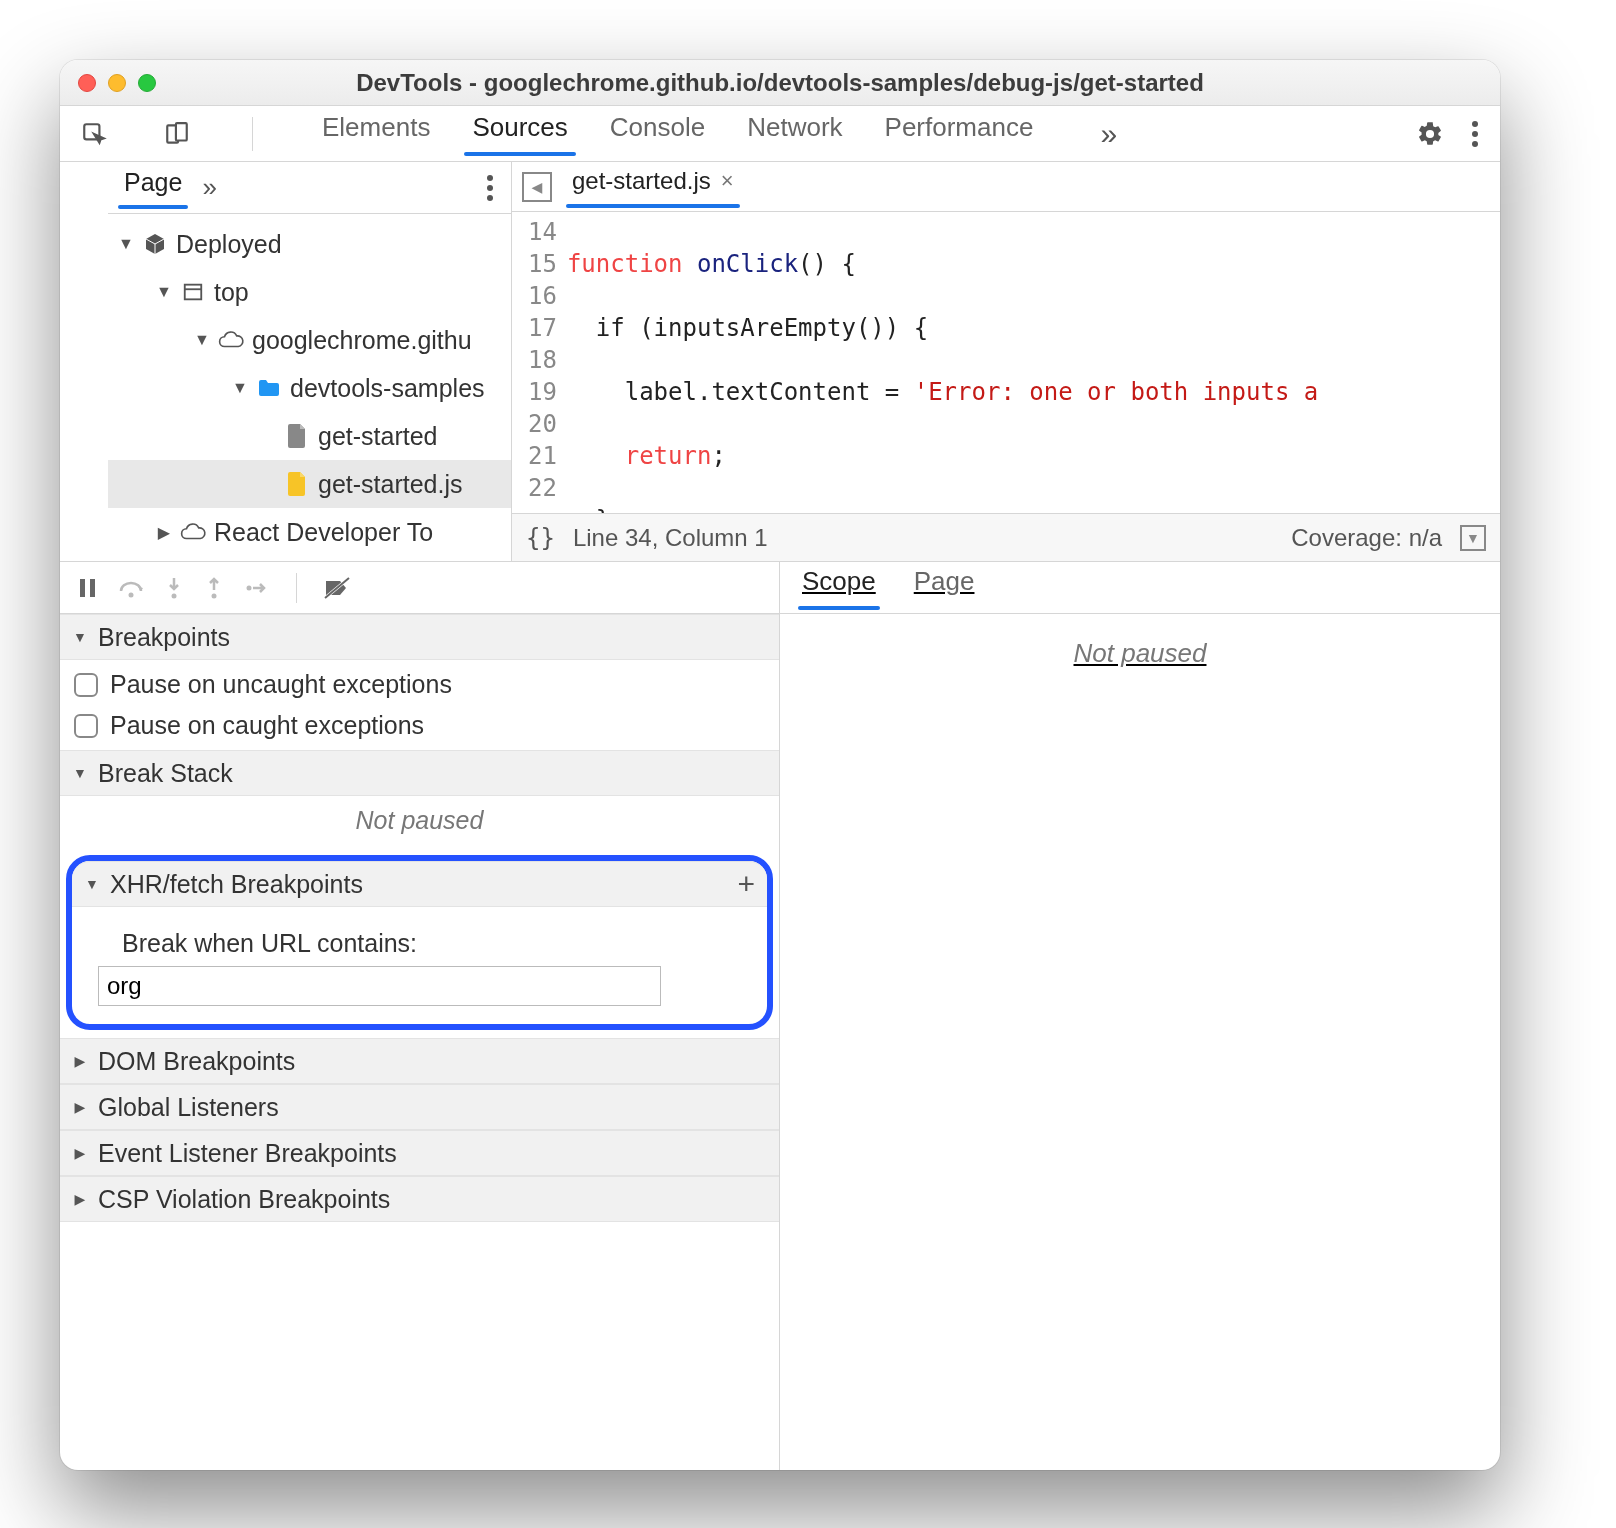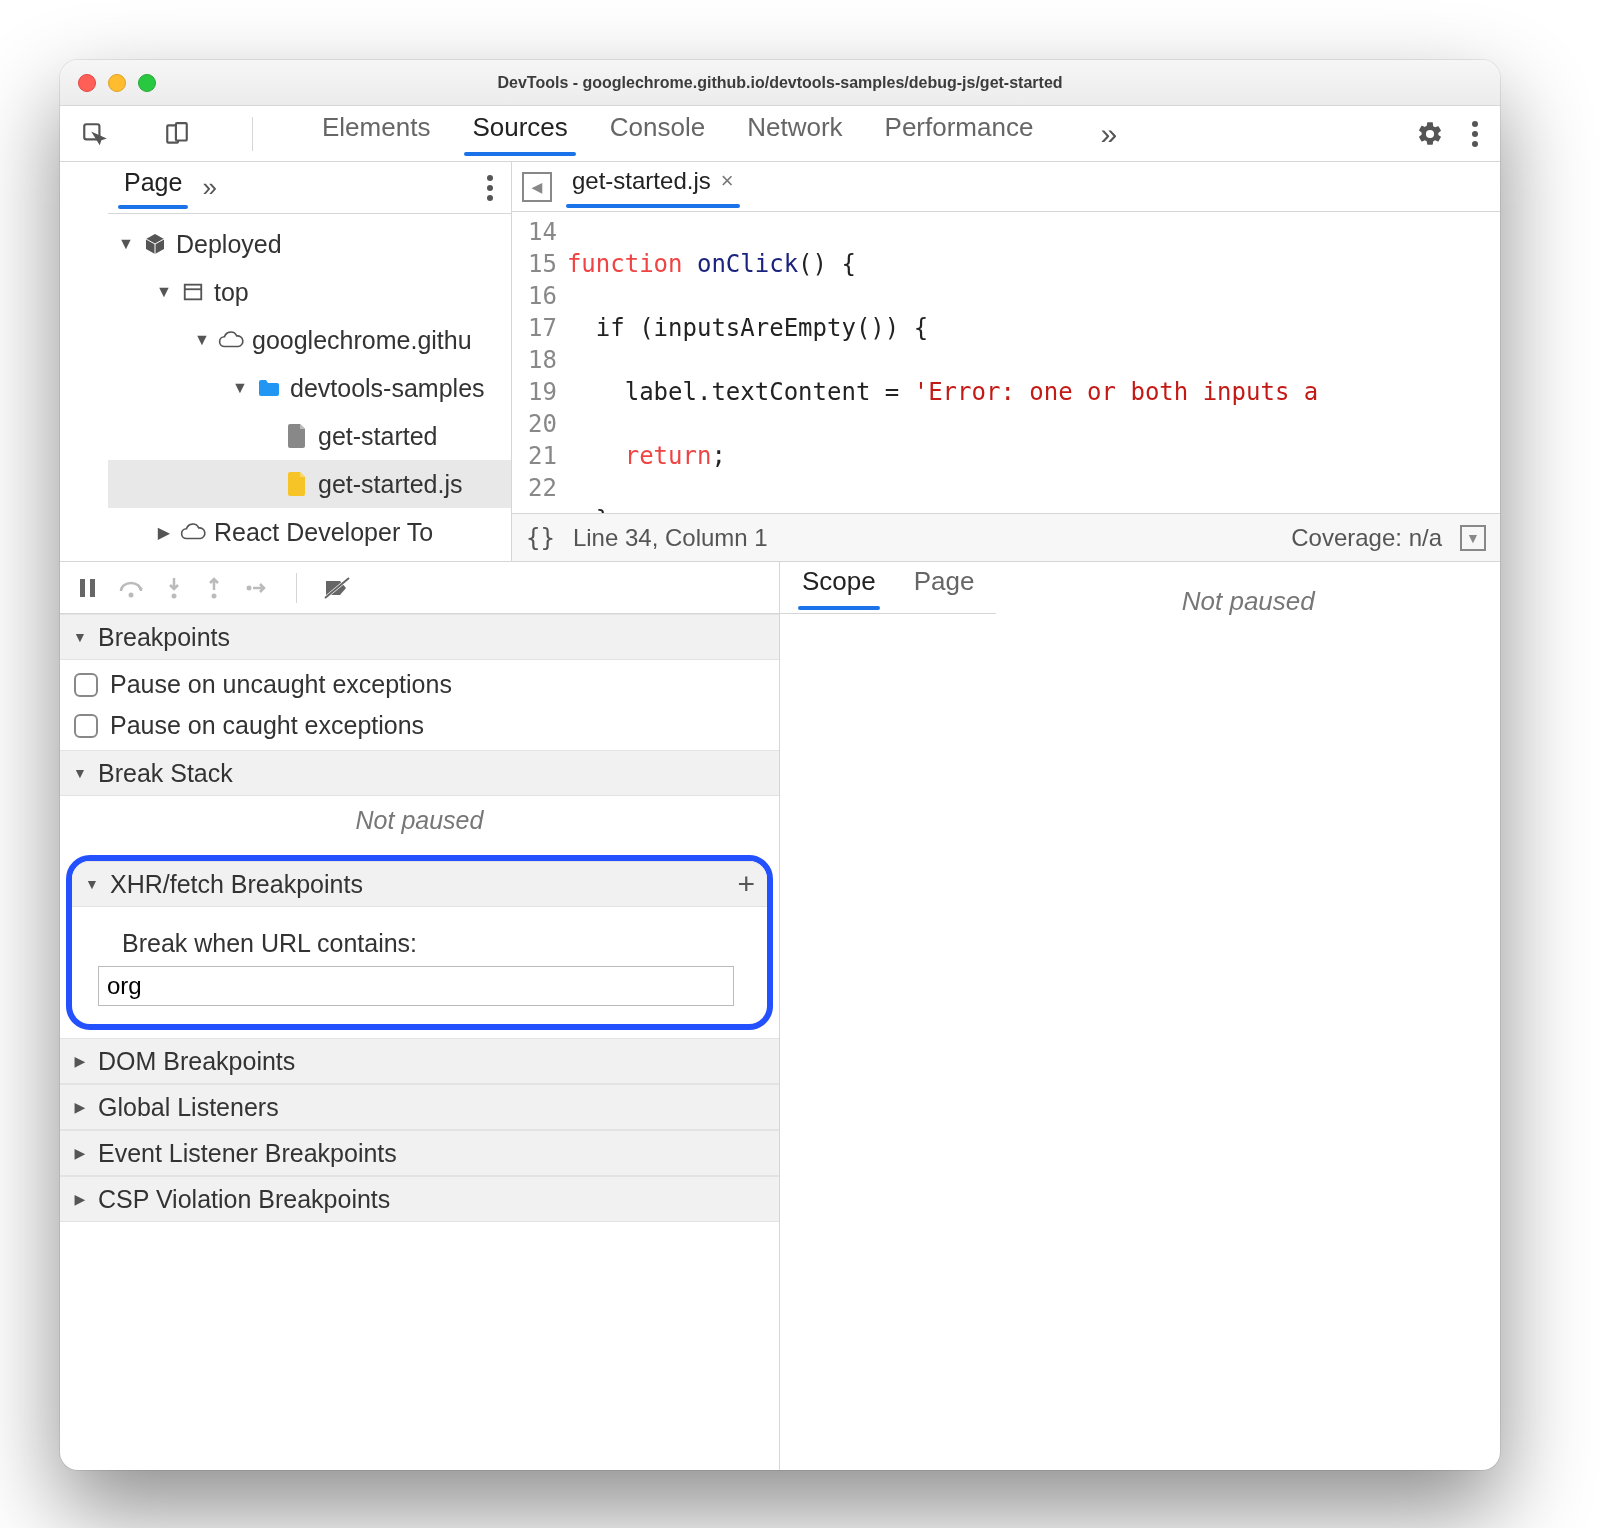--- a/index.html
+++ b/index.html
@@ -28,21 +28,21 @@
     display: flex;
     align-items: center;
     padding: 0 18px;
     position: relative;
   }
   .traffic { display: flex; gap: 12px; }
   .traffic span { width: 18px; height: 18px; border-radius: 50%; display:block;}
   .t-red { background:#ff5f57; border:1px solid #e24640;}
   .t-yel { background:#febc2e; border:1px solid #dfa023;}
   .t-grn { background:#28c840; border:1px solid #25aa37;}
-  .title { position:absolute; left:0; right:0; text-align:center; font-weight:700; font-size:16px; color:#3c3c3c; pointer-events:none;}
+  .title { position:absolute; left:0; right:0; text-align:center; font-weight:700; font-size:24px; color:#3c3c3c; pointer-events:none;}
   
   .topbar {
     height: 56px;
     border-bottom: 1px solid #d6d6d6;
     display: flex;
     align-items: center;
     padding: 0 14px;
     font-size: 26px;
     color:#555;
     gap:43px;
@@ -105,23 +105,23 @@
   .section-hdr { background:#f1f1f1; border-top:1px solid #e3e3e3; border-bottom:1px solid #e3e3e3; height:46px; display:flex; align-items:center; padding:0 12px; gap:10px;}
   .section-hdr .tri{font-size:14px;}
   .section-body { padding:4px 0;}
   .chk-row { display:flex; align-items:center; gap:12px; padding:6px 14px; font-size:25px;}
   .chkbox { width:24px; height:24px; border:2px solid #888; border-radius:6px;}
   .not-paused { text-align:center; font-style:italic; color:#777; padding:10px 0 14px 0;}
   .plus { margin-left:auto; font-size:30px; color:#555;}
   .xhr-group { border:6px solid #2451ff; border-radius:24px; margin:6px 6px 8px 6px;}
   .xhr-body { padding:10px 20px 18px 20px;margin-top:8px;}
   .xhr-body label{ display:block; margin:4px 0 8px 30px;}
-  .xhr-input { width:636px; margin-left:6px; height:40px; font-size:24px; padding:0 8px; border:1px solid #bbb; background:#fff;}
-  
-  .dbg-right { flex:1; display:flex; flex-direction:row;}
+  .xhr-input { width:563px; margin-left:6px; height:40px; font-size:24px; padding:0 8px; border:1px solid #bbb; background:#fff;}
+  
+  .dbg-right { flex:1; display:flex; flex-direction:column;text-decoration:underline;}
   .scope-tabs { height:52px; border-bottom:1px solid #d6d6d6; display:flex; align-items:center; gap:30px; padding:0 18px; font-size:26px; color:#666;}
   .scope-tab { padding:0 4px 12px 4px; position:relative;}
   .scope-tab.active { color:#222;}
   .scope-tab.active::after{content:""; position:absolute; left:0; right:0; bottom:-1px; height:4px; background:#1a73e8; border-radius:2px;}
   .scope-body { flex:1; text-align:center; font-style:italic; color:#777; padding-top:24px; font-size:26px;}
 </style>
 </head>
 <body>
 
 <div class="window">

